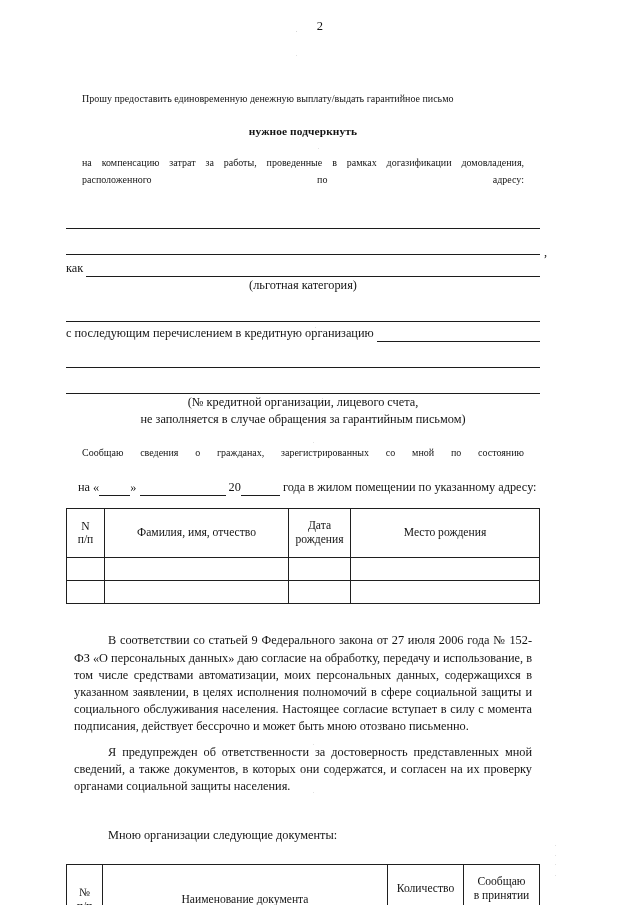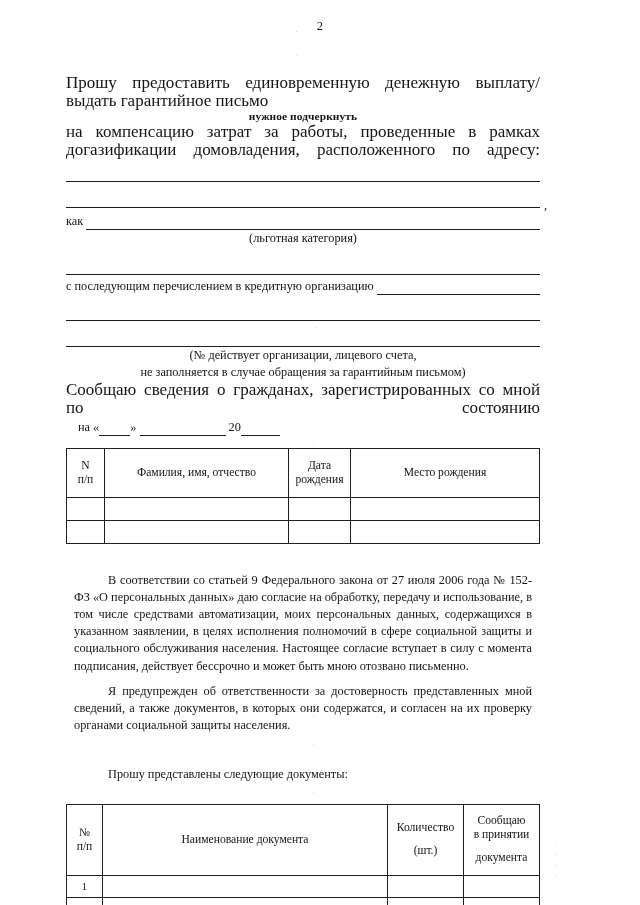--- a/index.html
+++ b/index.html
@@ -41,22 +41,22 @@
 
   
   .content {
     position: absolute;
     left: 66px;
     top: 74px;
     width: 474px;
   }
 
   p.just {
-    margin: 0;
-    font-size: 17px;
+    margin: 16px;
+    font-size: 10px;
     line-height: 17.6px;
     text-align: justify;
     text-justify: inter-word;
     text-align-last: justify;
   }
   p.just.last-left { text-align-last: left; }
   p.body {
     margin: 8px;
     font-size: 12.3px;
     line-height: 17.2px;
@@ -207,34 +207,35 @@
       <div class="gap-2"></div>
       <div class="inline-row">
         <span class="lbl">с последующим перечислением в кредитную организацию</span>
         <span class="fill"></span>
       </div>
       <div class="gap-8"></div>
       <div class="rule"></div>
       <div class="gap-8"></div>
       <div class="rule"></div>
 
-      <div class="center">(№ действует организации, лицевого счета,</div>
+      <div class="center">(№ кредитной организации, лицевого счета,</div>
       <div class="center">не заполняется в случае обращения за гарантийным письмом)</div>
 
       <p class="just">Сообщаю сведения о гражданах, зарегистрированных со мной по состоянию</p>
       <div class="inline-row" style="height:19px;">
         <span class="lbl" style="margin-left:12px;">на «</span>
         <span class="blank w-day"></span>
         <span class="lbl">»</span>
         <span class="lbl"> </span>
         <span class="blank w-mon"></span>
         <span class="lbl"> </span>
         <span class="lbl">20</span>
         <span class="blank w-year"></span>
         <span class="lbl"> </span>
+        <span class="lbl">года в жилом помещении по указанному адресу:</span>
       </div>
 
       <div class="gap-12"></div>
       <table class="grid t1">
         <colgroup>
           <col style="width:38px;">
           <col style="width:184px;">
           <col style="width:62px;">
           <col>
         </colgroup>
@@ -266,21 +267,21 @@
             <td></td>
           </tr>
         </tbody>
       </table>
 
       <div class="gap-20"></div>
       <p class="body">В соответствии со статьей 9 Федерального закона от 27 июля 2006 года № 152-ФЗ «О персональных данных» даю согласие на обработку, передачу и использование, в том числе средствами автоматизации, моих персональных данных, содержащихся в указанном заявлении, в целях исполнения полномочий в сфере социальной защиты и социального обслуживания населения. Настоящее согласие вступает в силу с момента подписания, действует бессрочно и может быть мною отозвано письменно.</p>
       <p class="body">Я предупрежден об ответственности за достоверность представленных мной сведений, а также документов, в которых они содержатся, и согласен на их проверку органами социальной защиты населения.</p>
 
       <div class="gap-16"></div>
-      <p class="body" style="text-align-last:left;">Прошу представлены следующие документы:</p>
+      <p class="body" style="text-align-last:left;">Мною организации следующие документы:</p>
 
       <div class="gap-12"></div>
       <table class="grid t2">
         <colgroup>
           <col style="width:36px;">
           <col>
           <col style="width:76px;">
           <col style="width:76px;">
         </colgroup>
         <thead>

